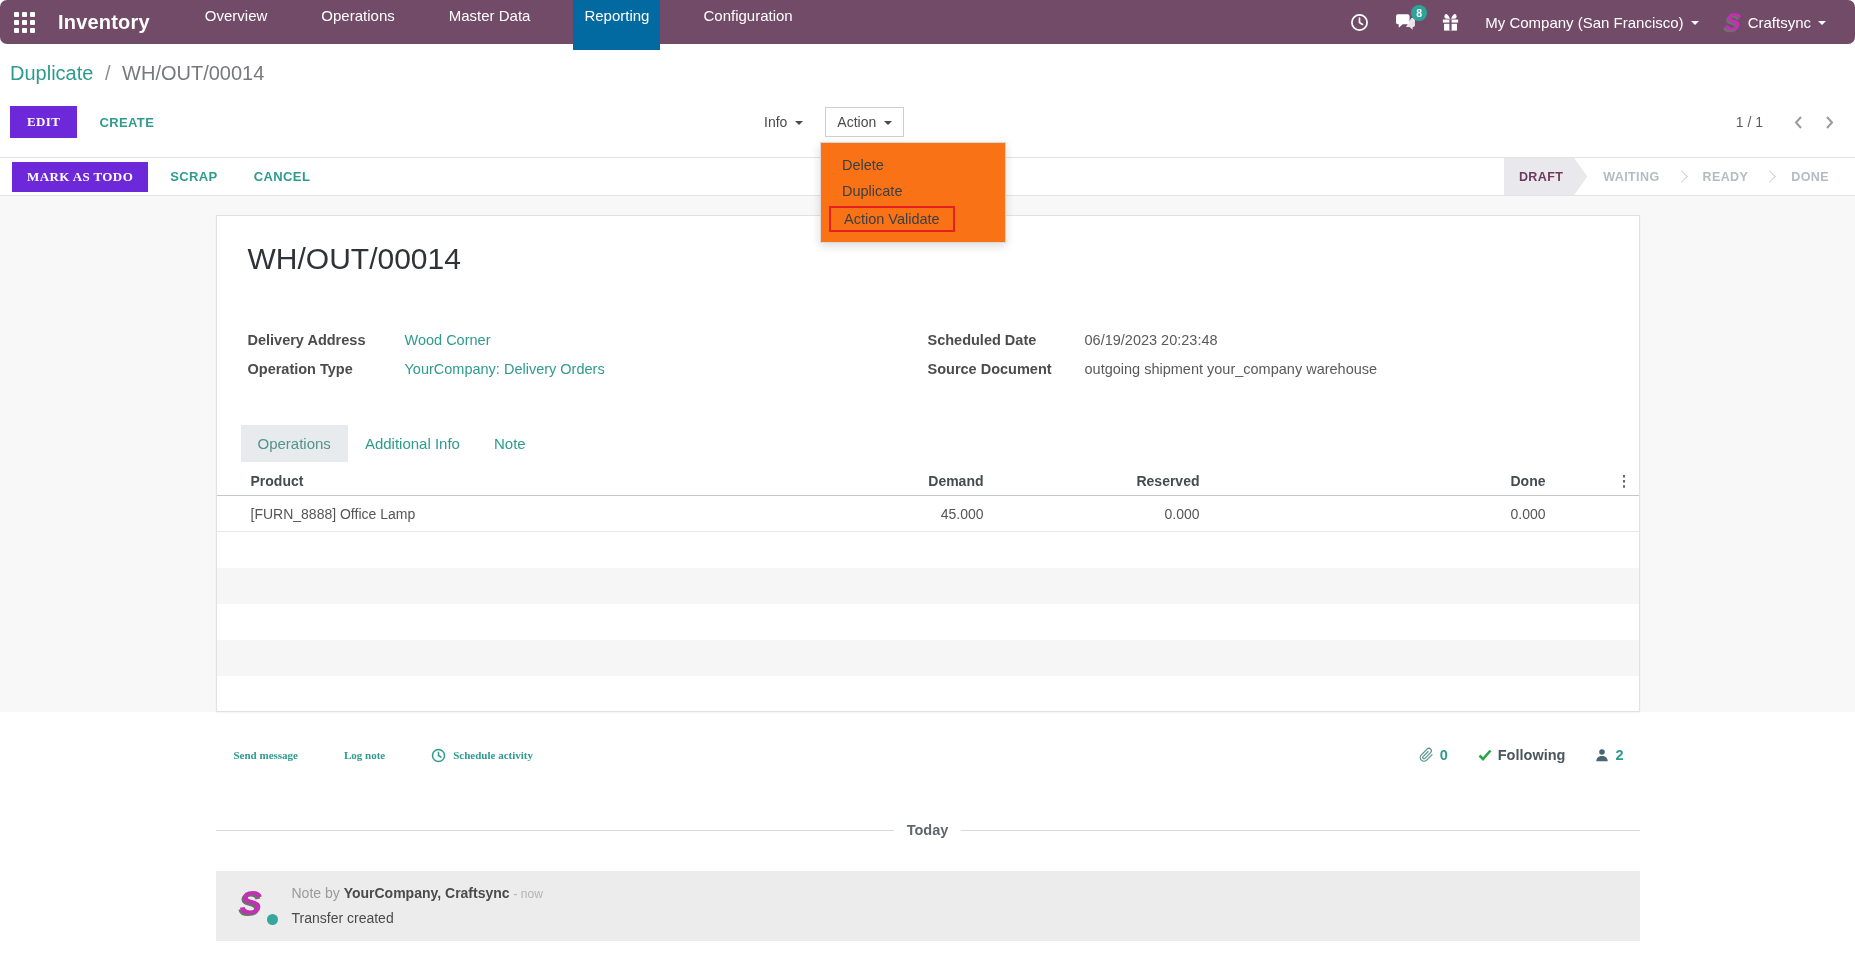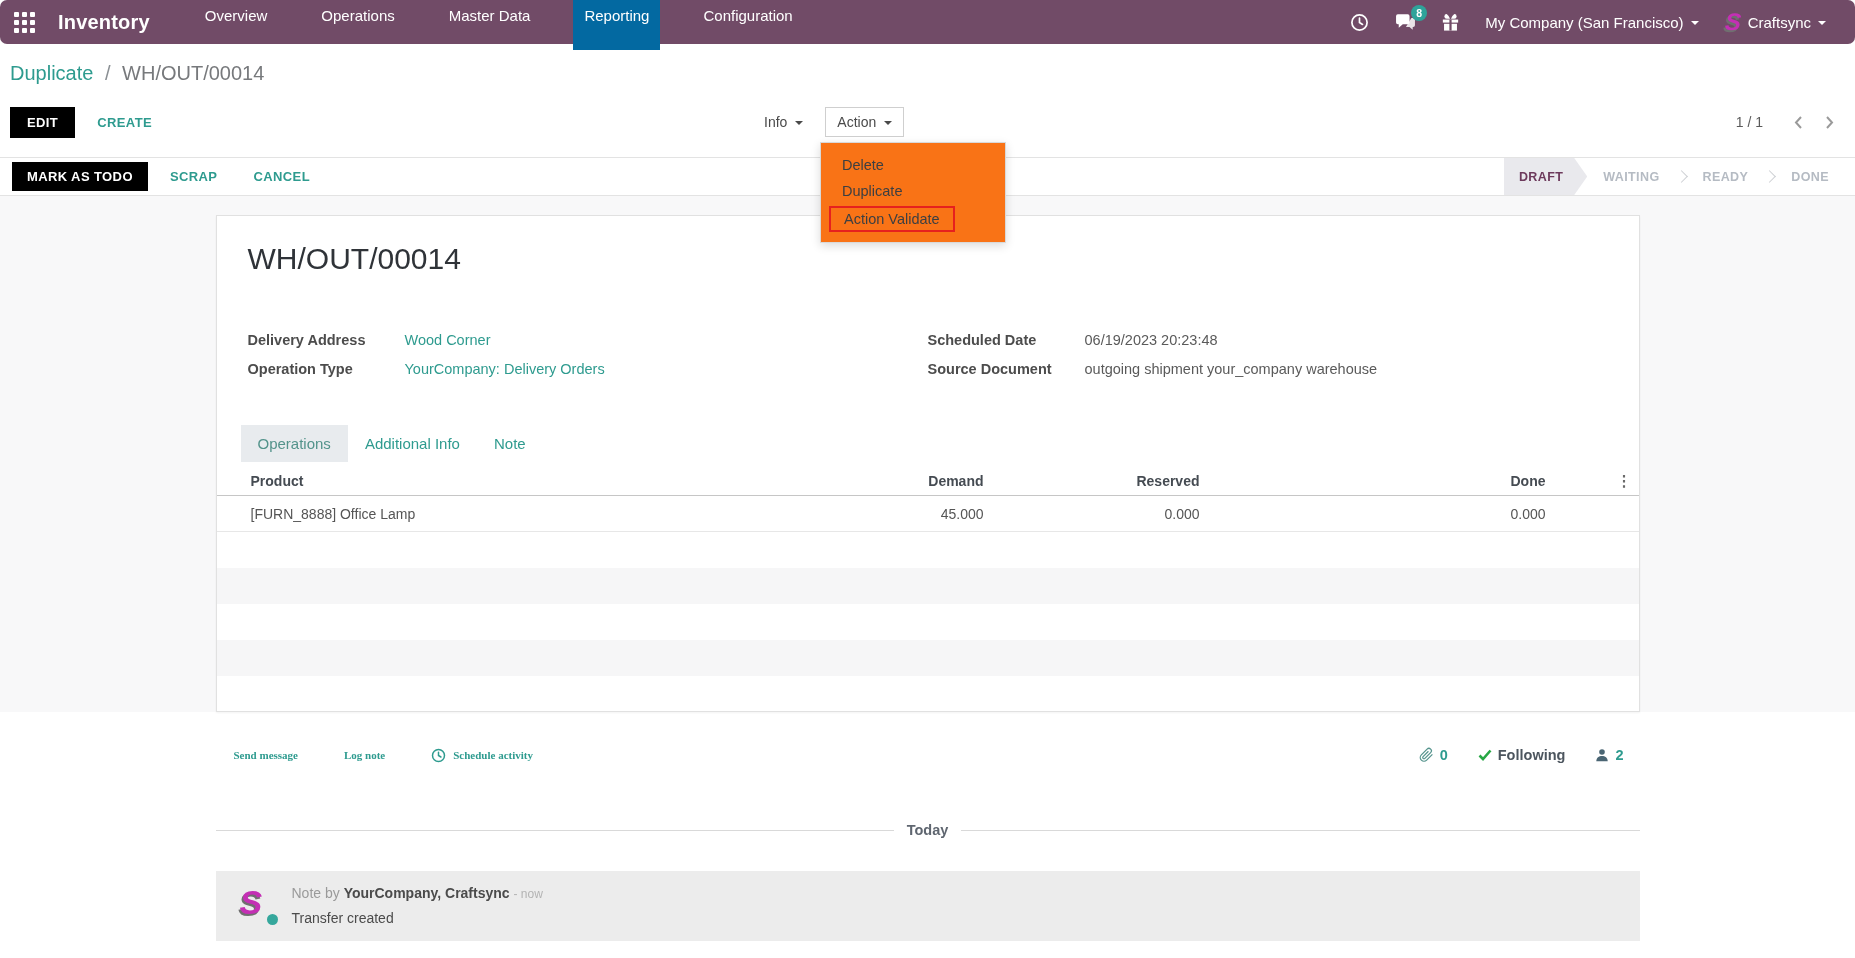--- a/index.html
+++ b/index.html
@@ -47,21 +47,21 @@
   }
 
   
   .control-panel { background: #fff; padding: 16px 0 0 10px; height: 113px; }
   .breadcrumb { font-size: 20px; line-height: 26px; }
   .bc-parent { color: #2E9B8F; cursor: pointer; }
   .bc-sep { color: #8b9094; padding: 0 6px; }
   .bc-current { color: #77797c; }
   .buttons-row { margin-top: 20px; position: relative; display: flex; align-items: center; height: 32px; }
   .btn-primary {
-    background: #000000; color: #fff; border: none; font-family: Liberation Sans, sans-serif;
+    background: #6d28d9; color: #fff; border: none; font-family: Liberation Serif, serif;
     font-size: 13px; font-weight: bold; letter-spacing: .4px; padding: 8px 17px; cursor: pointer;
   }
   .btn-flat {
     background: none; border: none; color: #2E9B8F; font-family: inherit;
     font-size: 13px; font-weight: bold; letter-spacing: .4px; padding: 8px 14px; margin-left: 8px; cursor: pointer;
   }
   .center-controls { position: absolute; left: 742px; top: 0; height: 32px; display: flex; align-items: center; gap: 10px; }
   .dd-toggle {
     display: flex; align-items: center; gap: 8px; font-size: 14px; color: #4a4a4a;
     padding: 6px 11px; cursor: pointer; background: transparent; border: 1px solid transparent;

